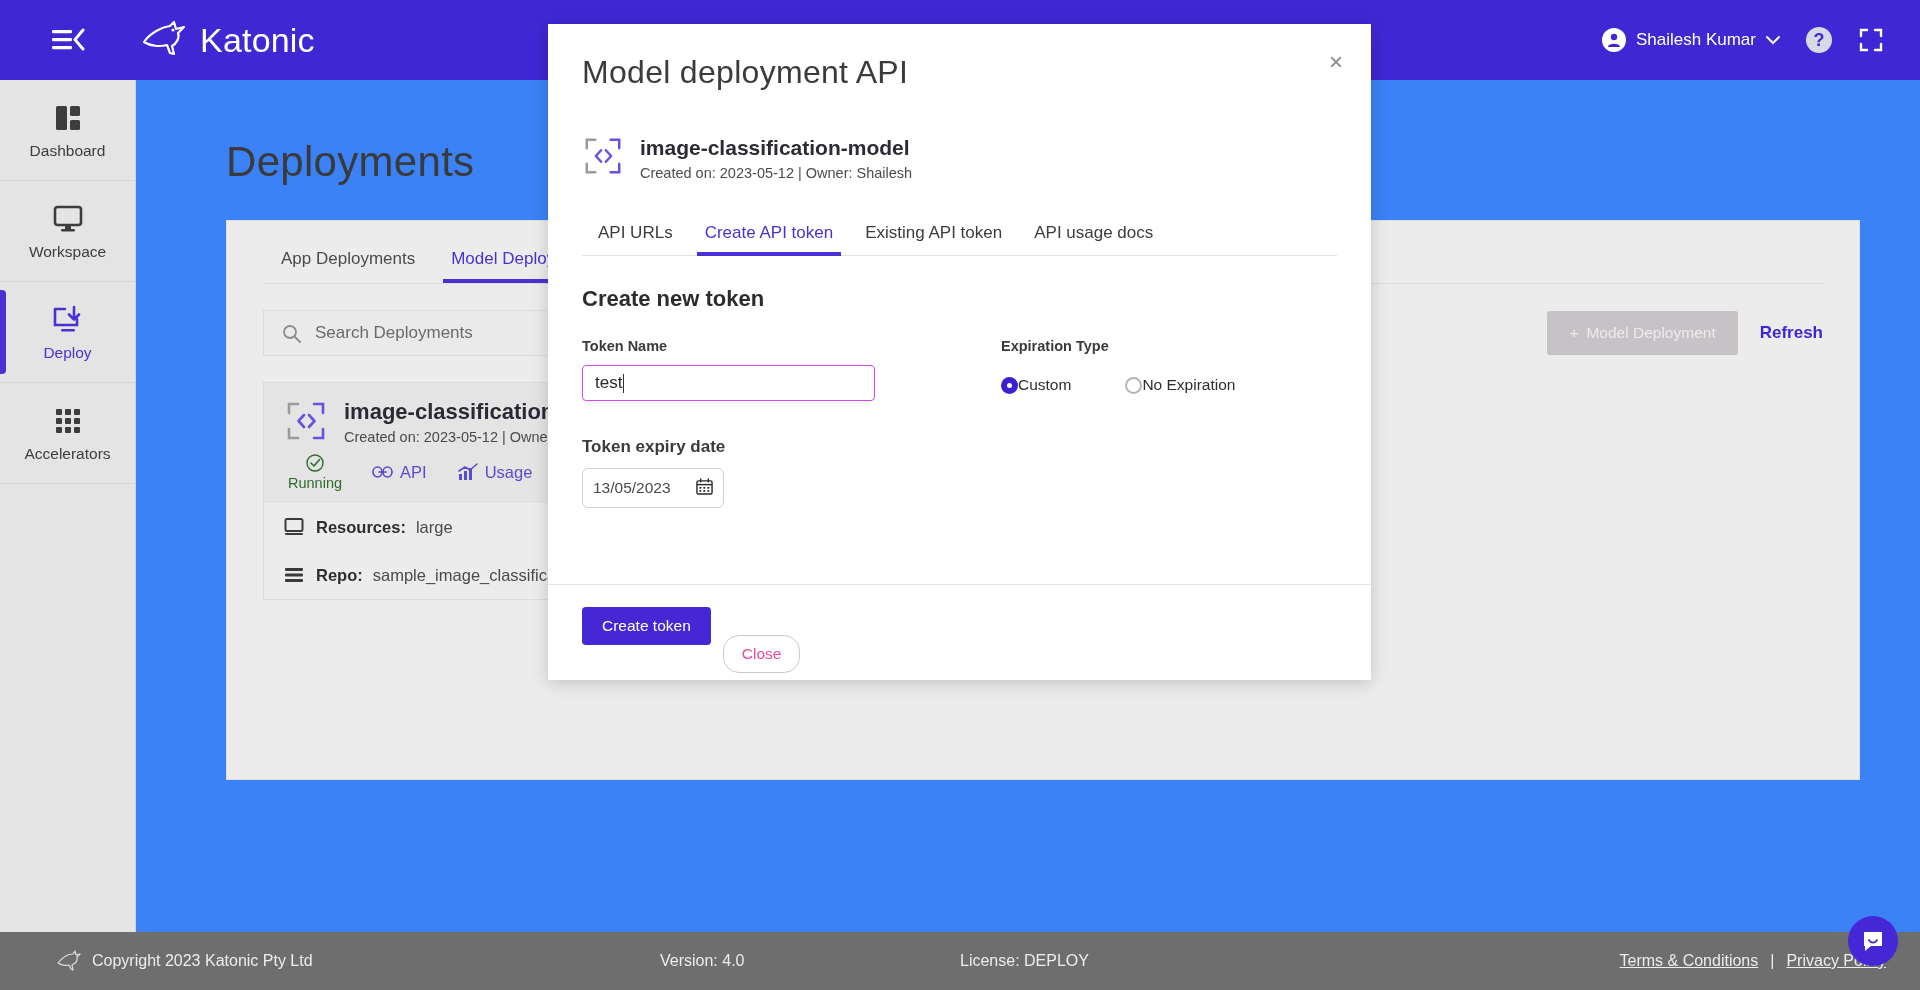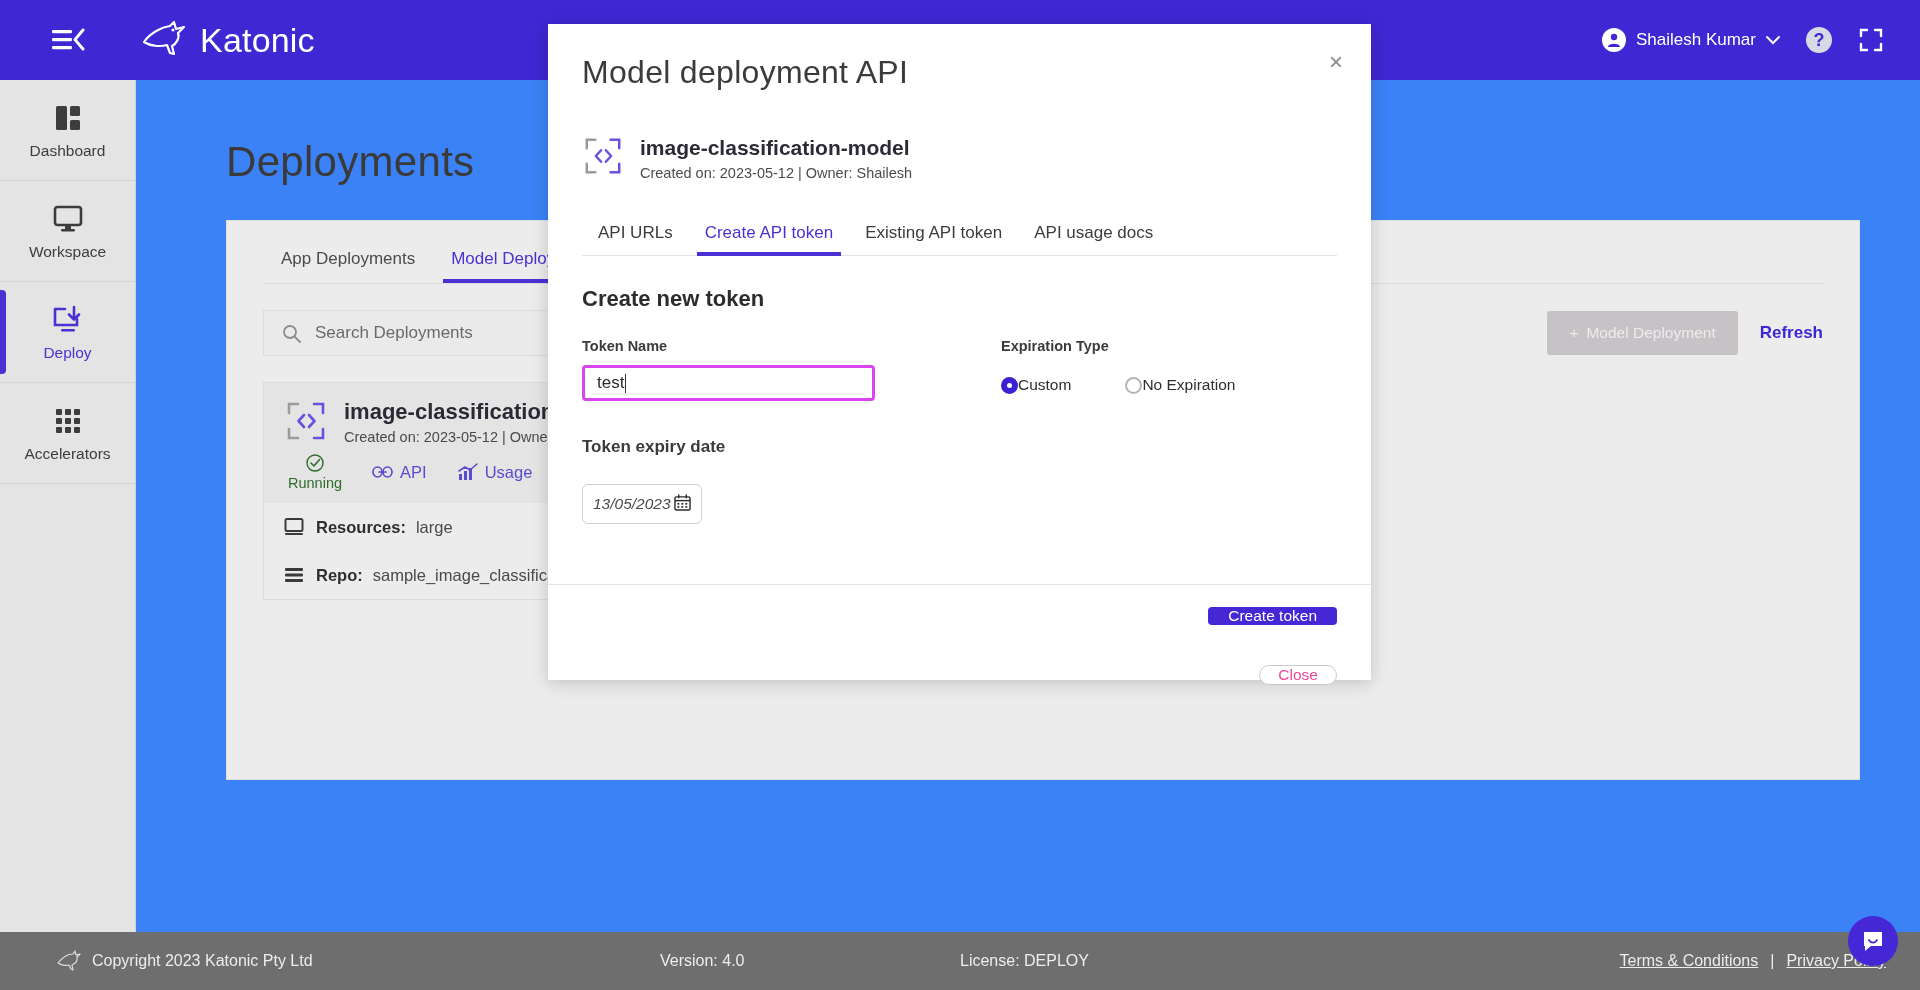--- a/index.html
+++ b/index.html
@@ -112,37 +112,37 @@
   .m-tabs { display:flex; margin-top:34px; border-bottom:1px solid #e2e2e2; }
   .m-tab { font-size:17px; color:#3c3c3c; padding: 8px 16px 12px 16px; cursor:pointer; position:relative;}
   .m-tab.active { color:#4a31d4; }
   .m-tab.active:after { content:""; position:absolute; left:8px; right:8px; bottom:-1px; height:4px; background:#4a31d4;}
   .m-h2 { font-size:22px; font-weight:bold; color:#2c2c2c; margin-top:30px;}
   .m-grid { display:flex; margin-top:26px; }
   .m-col-left { width:410px; }
   .m-col-right { flex:1; padding-left:9px; }
   .m-label { font-size:14.5px; color:#3b3b3b; font-weight:bold; }
   .m-input {
-    margin-top:11px; width:293px; height:36px; border:3px solid #d946ef; border-radius:4px;
+    margin-top:11px; width:293px; height:36px; border:1px solid #d946ef; border-radius:4px;
     display:flex; align-items:center; padding: 0 12px; font-size:17px; color:#2b2b2b; background:#fff;
   }
   .caret { display:inline-block; width:1px; height:19px; background:#333; margin-left:1px;}
   .radios { display:flex; align-items:center; gap:54px; margin-top:22px;}
   .radio { display:flex; align-items:center; gap:0; font-size:15.5px; color:#2e2e2e; cursor:pointer;}
   .rdot { width:17px;height:17px;border-radius:50%;border:2px solid #b5b5b5; background:#fff; position:relative;}
   .rdot.on { border-color:#3a22d1; background:#3a22d1; }
   .rdot.on:after { content:""; position:absolute; left:4.2px; top:4.2px; width:5px;height:5px;border-radius:50%;background:#fff;}
   .m-date-label { font-size:17px; color:#3b3b3b; font-weight:bold; margin-top:36px;}
   .m-date {
-    margin-top:27px; width:120px; height:40px; border:1px solid #d0d0d0; border-radius:6px;
+    margin-top:11px; width:142px; height:40px; border:1px solid #d0d0d0; border-radius:6px;
     display:flex; align-items:center; justify-content:space-between; padding: 0 10px;
-    font-size:15.5px; color:#4a4a4a; background:#fff;font-style:italic;
+    font-size:15.5px; color:#4a4a4a; background:#fff;
   }
   .modal-foot {
-    border-top:1px solid #e4e4e4; padding: 22px 34px; display:flex; gap:12px; align-items:flex-end; height:96px;flex-direction:column;
+    border-top:1px solid #e4e4e4; padding: 22px 34px; display:flex; gap:12px; align-items:flex-start; height:96px;
   }
   .btn-primary { background:#4527d6; color:#fff; border:none; height:38px; padding:0 20px; border-radius:4px; font-size:15.5px; cursor:pointer;}
   .btn-ghost { background:#fff; color:#ec4899; border:1px solid #c9c9d4; height:38px; padding:0 18px; border-radius:16px; font-size:15.5px; cursor:pointer;margin-top:28px;}
 
   
   .chat {
     position:absolute; right:22px; bottom:24px; width:50px; height:50px; border-radius:50%;
     background:#4527d6; display:flex;align-items:center;justify-content:center; z-index:30; cursor:pointer;
   }
 </style>

